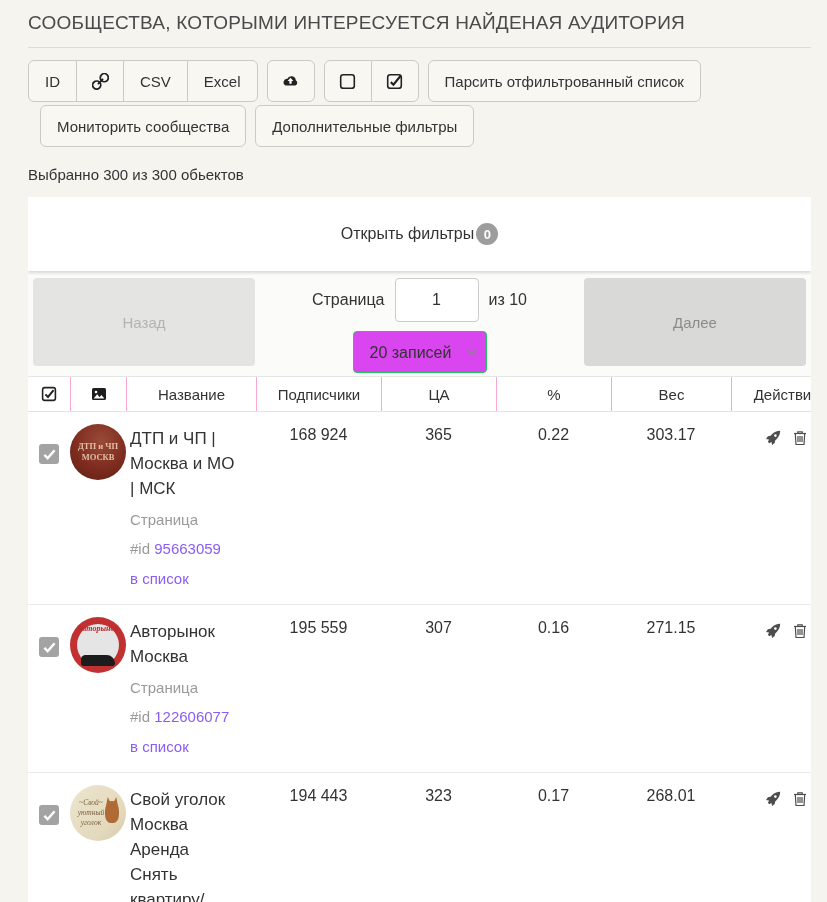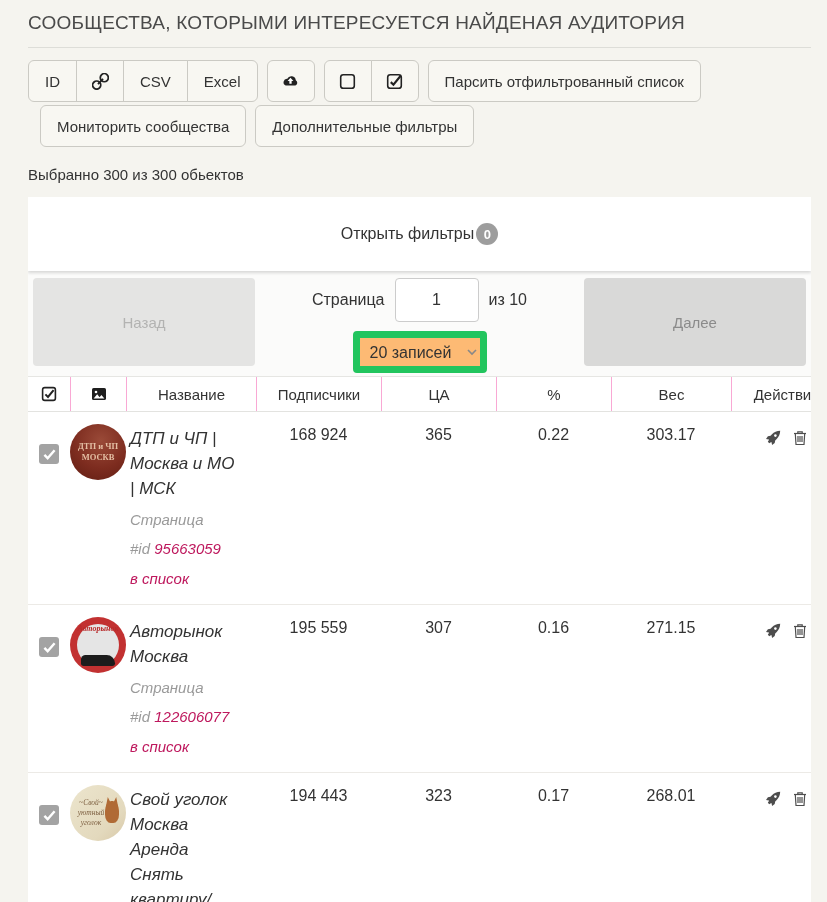--- a/index.html
+++ b/index.html
@@ -60,21 +60,21 @@
   .page-btn.prev { background:#e4e4e3; color:#b3b3b2; }
   .page-btn.next { background:#d9d9d8; color:#8b8b8b; margin-left:auto; }
   .page-center { flex:1; display:flex; flex-direction:column; align-items:center; justify-content:center; gap:9px; }
   .page-line { display:flex; align-items:center; gap:10px; font-size:16px; color:#333; }
   .page-input {
     width:84px; height:44px; border:1px solid #ccc; border-radius:4px; text-align:center;
     font-size:16px; font-family:inherit; color:#333; background:#fff;
   }
   .select-wrap { position:relative; }
   .per-page-select {
-    width:134px; height:42px; border:7px solid #22c55e; border-radius:4px; background:#fdba74;
+    width:134px; height:42px; border:1px solid #22c55e; border-radius:4px; background:#d946ef;
     font-size:16px; font-family:inherit; color:#333; text-align:center;
     appearance:none; -webkit-appearance:none; padding-right:18px; cursor:pointer;
   }
   .select-chevron { position:absolute; right:10px; top:17px; width:10px; height:8px; pointer-events:none; color:#888; }
 
   
   .grid-row { display:grid; grid-template-columns:42px 56px 130px 125px 115px 115px 120px 110px; width:813px; }
   .thead { border-top:1px solid #e6e6e3; border-bottom:1px solid #e3e3e0; background:#fff; }
   .th {
     height:34px; display:flex; align-items:center; justify-content:center;
@@ -99,26 +99,26 @@
   .avatar-2 { background:#c23131; position:relative; }
   .avatar-2 .inner { position:absolute; inset:7px; border-radius:50%; background:#e5e5e5; display:flex; flex-direction:column; align-items:center; justify-content:space-between; }
   .avatar-2 .car { width:34px; height:11px; background:#1c1c1c; border-radius:5px 9px 3px 3px; margin-top:2px; }
   .avatar-2 .avatar-text { color:#b82b2b; font-size:8px; font-style:italic; font-weight:bold; font-family:"Liberation Serif", serif; }
   .avatar-3 { background:linear-gradient(135deg,#ece5cd 0%,#e3d9bd 70%,#d8c9a8 100%); position:relative; }
   .avatar-3 .avatar-text { color:#7d5f40; font-size:7.5px; font-style:italic; text-align:center; line-height:1.3; font-family:"Liberation Serif", serif; margin-right:14px; }
   .avatar-3 .cat { position:absolute; right:7px; top:16px; width:14px; height:22px; background:#b06a35; border-radius:45% 45% 40% 40%; }
   .avatar-3 .cat:before { content:""; position:absolute; top:-4px; left:1px; width:12px; height:9px; background:#b06a35;
     clip-path:polygon(0 100%, 15% 0, 40% 70%, 60% 70%, 85% 0, 100% 100%); }
 
-  .cell-name { text-align:left; padding-left:4px; padding-right:20px;font-style:italic; }
+  .cell-name { text-align:left; padding-left:4px; padding-right:20px; }
   .name-main { font-size:17px; color:#333; line-height:25px; }
   .name-type { font-size:15px; color:#9a9a9a; margin-top:8px; line-height:22px; }
   .name-id { font-size:15px; margin-top:7px; line-height:22px; }
   .id-prefix { color:#9a9a9a; }
-  a.link { color:#be185d; text-decoration:none; cursor:pointer;margin-top:40px; }
+  a.link { color:#8b5cf6; text-decoration:none; cursor:pointer;margin-top:40px; }
   .name-list { font-size:15px; margin-top:8px; line-height:22px; }
 
   .cell-actions { display:flex; justify-content:center; gap:11px; padding-top:8px; }
   .action-icon { width:16px; height:16px; color:#4d4d4d; cursor:pointer; }
 </style>
 </head>
 <body>
 
 <div class="page">
 

